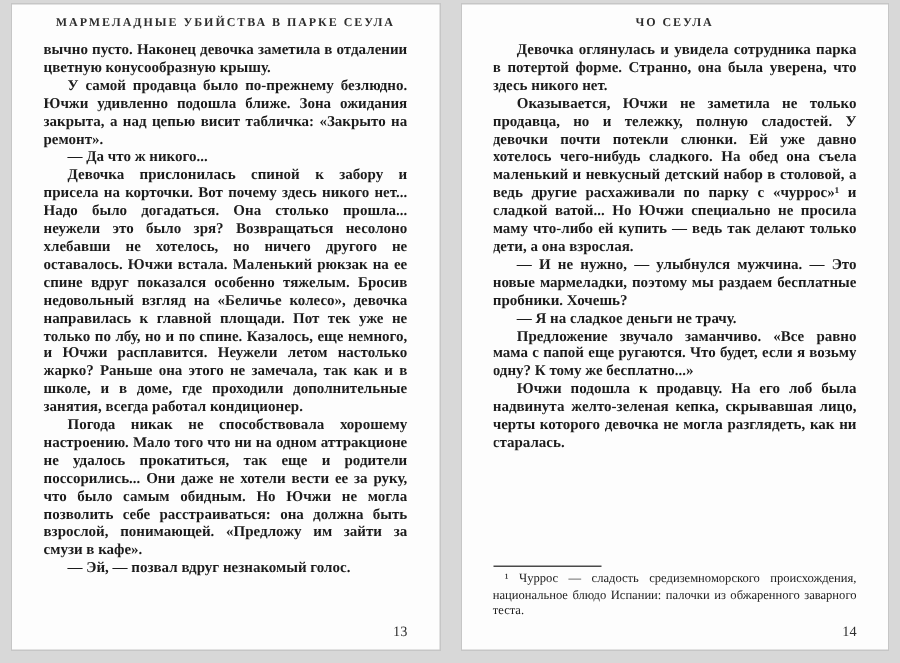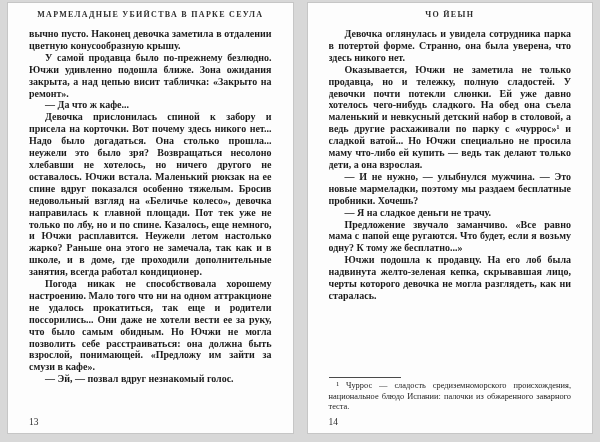--- a/index.html
+++ b/index.html
@@ -29,44 +29,44 @@
   .body-text p.continuation{text-indent:0;}
   .footnote-block{
     font-size:8.4px;line-height:10.2px;color:#1c1c1c;
     text-align:justify;hyphens:auto;margin-top:22px;-webkit-hyphens:auto;
   }
   .footnote-sep{
     width:72px;height:0;border-top:1px solid #4a4a4a;margin:4px 0 3px 0;
   }
   .footnote-block p{margin:0;text-indent:8px;}
   .page-num{
-    text-align:left;font-size:9.5px;color:#2e2e2e;margin-top:5px;
+    text-align:right;font-size:9.5px;color:#2e2e2e;margin-top:5px;
     flex:0 0 auto;
   }
 </style>
 </head>
 <body>
 
 <div class="spread">
 
   <div class="page">
     <div class="running-head">МАРМЕЛАДНЫЕ УБИЙСТВА В ПАРКЕ СЕУЛА</div>
     <div class="body-text">
       <p class="continuation">вычно пусто. Наконец девочка заметила в отдалении цветную конусообразную крышу.</p>
       <p>У самой продавца было по-прежнему безлюдно. Ючжи удивленно подошла ближе. Зона ожидания закрыта, а над цепью висит табличка: «Закрыто на ремонт».</p>
-      <p>— Да что ж кафе...</p>
+      <p>— Да что ж никого...</p>
       <p>Девочка прислонилась спиной к забору и присела на корточки. Вот почему здесь никого нет... Надо было догадаться. Она столько прошла... неужели это было зря? Возвращаться несолоно хлебавши не хотелось, но ничего другого не оставалось. Ючжи встала. Маленький рюкзак на ее спине вдруг показался особенно тяжелым. Бросив недовольный взгляд на «Беличье колесо», девочка направилась к главной площади. Пот тек уже не только по лбу, но и по спине. Казалось, еще немного, и Ючжи расплавится. Неужели летом настолько жарко? Раньше она этого не замечала, так как и в школе, и в доме, где проходили дополнительные занятия, всегда работал кондиционер.</p>
       <p>Погода никак не способствовала хорошему настроению. Мало того что ни на одном аттракционе не удалось прокатиться, так еще и родители поссорились... Они даже не хотели вести ее за руку, что было самым обидным. Но Ючжи не могла позволить себе расстраиваться: она должна быть взрослой, понимающей. «Предложу им зайти за смузи в кафе».</p>
       <p>— Эй, — позвал вдруг незнакомый голос.</p>
     </div>
     <div class="page-num">13</div>
   </div>
 
   <div class="page">
-    <div class="running-head">ЧО ЙЕЫН</div>
+    <div class="running-head">ЧО СЕУЛА</div>
     <div class="body-text">
       <p>Девочка оглянулась и увидела сотрудника парка в потертой форме. Странно, она была уверена, что здесь никого нет.</p>
       <p>Оказывается, Ючжи не заметила не только продавца, но и тележку, полную сладостей. У девочки почти потекли слюнки. Ей уже давно хотелось чего-нибудь сладкого. На обед она съела маленький и невкусный детский набор в столовой, а ведь другие расхаживали по парку с «чуррос»¹ и сладкой ватой... Но Ючжи специально не просила маму что-либо ей купить — ведь так делают только дети, а она взрослая.</p>
       <p>— И не нужно, — улыбнулся мужчина. — Это новые мармеладки, поэтому мы раздаем бесплатные пробники. Хочешь?</p>
       <p>— Я на сладкое деньги не трачу.</p>
       <p>Предложение звучало заманчиво. «Все равно мама с папой еще ругаются. Что будет, если я возьму одну? К тому же бесплатно...»</p>
       <p>Ючжи подошла к продавцу. На его лоб была надвинута желто-зеленая кепка, скрывавшая лицо, черты которого девочка не могла разглядеть, как ни старалась.</p>
     </div>
     <div class="footnote-block">
       <div class="footnote-sep"></div>

